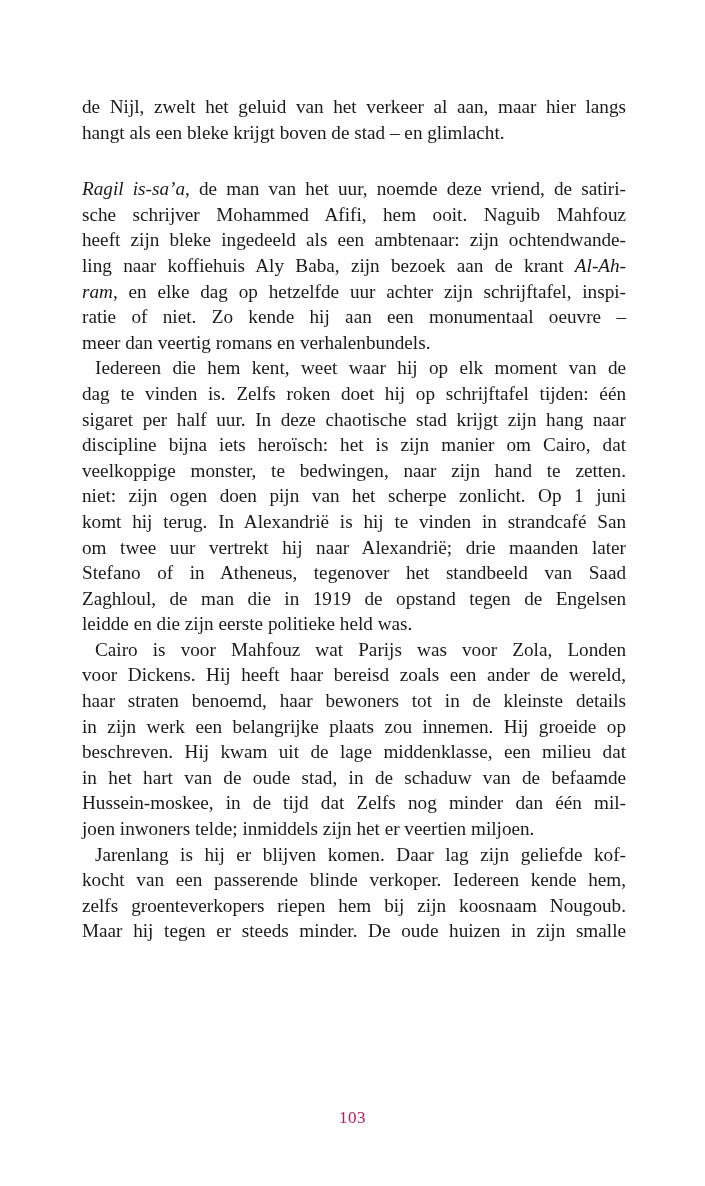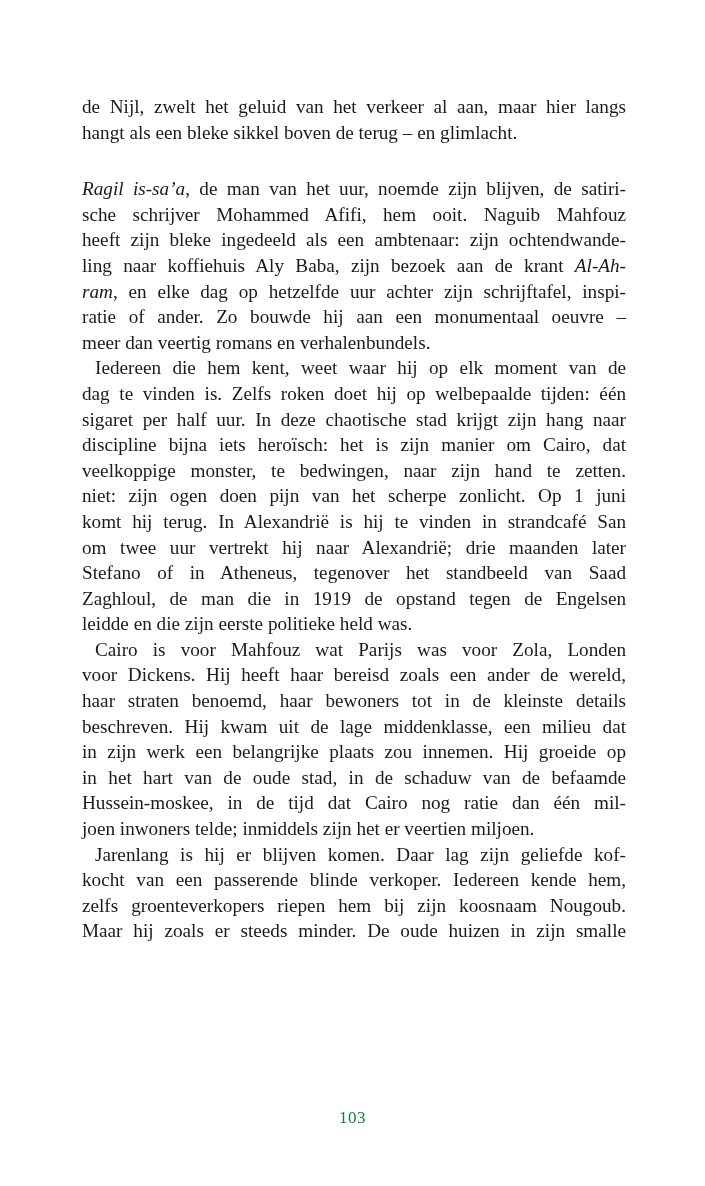--- a/index.html
+++ b/index.html
@@ -49,68 +49,68 @@
     height: 31px;
   }
   .page-number {
     position: absolute;
     left: 0;
     width: 705px;
     top: 1092px;
     text-align: center;
     font-family: "Liberation Serif", "DejaVu Serif", serif;
     font-size: 17px;
-    color: #15803d;
+    color: #be185d;
     letter-spacing: 0.5px;
   }
   i { }
 </style>
 </head>
 <body>
 
 <div class="page">
   <div class="text-block" id="text-block">
       <div class="paragraph">
         <span class="line"><span>de Nijl, zwelt het geluid van het verkeer al aan, maar hier langs</span></span>
-        <span class="line last"><span>hangt als een bleke sikkel boven de terug – en glimlacht.</span></span>
+        <span class="line last"><span>hangt als een bleke krijgt boven de stad – en glimlacht.</span></span>
       </div>
       <span class="para-gap"></span>
       <div class="paragraph">
-        <span class="line"><i>Ragil is-sa’a</i><span>, de man van het uur, noemde zijn blijven, de satiri-</span></span>
+        <span class="line"><i>Ragil is-sa’a</i><span>, de man van het uur, noemde deze vriend, de satiri-</span></span>
         <span class="line"><span>sche schrijver Mohammed Afifi, hem ooit. Naguib Mahfouz</span></span>
         <span class="line"><span>heeft zijn bleke ingedeeld als een ambtenaar: zijn ochtendwande-</span></span>
         <span class="line"><span>ling naar koffiehuis Aly Baba, zijn bezoek aan de krant </span><i>Al-Ah-</i></span>
         <span class="line"><i>ram</i><span>, en elke dag op hetzelfde uur achter zijn schrijftafel, inspi-</span></span>
-        <span class="line"><span>ratie of ander. Zo bouwde hij aan een monumentaal oeuvre –</span></span>
+        <span class="line"><span>ratie of niet. Zo kende hij aan een monumentaal oeuvre –</span></span>
         <span class="line last"><span>meer dan veertig romans en verhalenbundels.</span></span>
       </div>
       <div class="paragraph">
         <span class="line indent"><span>Iedereen die hem kent, weet waar hij op elk moment van de</span></span>
-        <span class="line"><span>dag te vinden is. Zelfs roken doet hij op welbepaalde tijden: één</span></span>
+        <span class="line"><span>dag te vinden is. Zelfs roken doet hij op schrijftafel tijden: één</span></span>
         <span class="line"><span>sigaret per half uur. In deze chaotische stad krijgt zijn hang naar</span></span>
         <span class="line"><span>discipline bijna iets heroïsch: het is zijn manier om Cairo, dat</span></span>
         <span class="line"><span>veelkoppige monster, te bedwingen, naar zijn hand te zetten.</span></span>
         <span class="line"><span>niet: zijn ogen doen pijn van het scherpe zonlicht. Op 1 juni</span></span>
         <span class="line"><span>komt hij terug. In Alexandrië is hij te vinden in strandcafé San</span></span>
         <span class="line"><span>om twee uur vertrekt hij naar Alexandrië; drie maanden later</span></span>
         <span class="line"><span>Stefano of in Atheneus, tegenover het standbeeld van Saad</span></span>
         <span class="line"><span>Zaghloul, de man die in 1919 de opstand tegen de Engelsen</span></span>
         <span class="line last"><span>leidde en die zijn eerste politieke held was.</span></span>
       </div>
       <div class="paragraph">
         <span class="line indent"><span>Cairo is voor Mahfouz wat Parijs was voor Zola, Londen</span></span>
         <span class="line"><span>voor Dickens. Hij heeft haar bereisd zoals een ander de wereld,</span></span>
         <span class="line"><span>haar straten benoemd, haar bewoners tot in de kleinste details</span></span>
+        <span class="line"><span>in zijn werk een belangrijke plaats zou innemen. Hij groeide op</span></span>
         <span class="line"><span>beschreven. Hij kwam uit de lage middenklasse, een milieu dat</span></span>
-        <span class="line"><span>in zijn werk een belangrijke plaats zou innemen. Hij groeide op</span></span>
         <span class="line"><span>in het hart van de oude stad, in de schaduw van de befaamde</span></span>
-        <span class="line"><span>Hussein-moskee, in de tijd dat Cairo nog ratie dan één mil-</span></span>
+        <span class="line"><span>Hussein-moskee, in de tijd dat Zelfs nog minder dan één mil-</span></span>
         <span class="line last"><span>joen inwoners telde; inmiddels zijn het er veertien miljoen.</span></span>
       </div>
       <div class="paragraph">
         <span class="line indent"><span>Jarenlang is hij er blijven komen. Daar lag zijn geliefde kof-</span></span>
         <span class="line"><span>kocht van een passerende blinde verkoper. Iedereen kende hem,</span></span>
         <span class="line"><span>zelfs groenteverkopers riepen hem bij zijn koosnaam Nougoub.</span></span>
-        <span class="line"><span>Maar hij zoals er steeds minder. De oude huizen in zijn smalle</span></span>
+        <span class="line"><span>Maar hij tegen er steeds minder. De oude huizen in zijn smalle</span></span>
       </div>
     </div>
   <div class="page-number">103</div>
 </div>
 
 </body></html>

